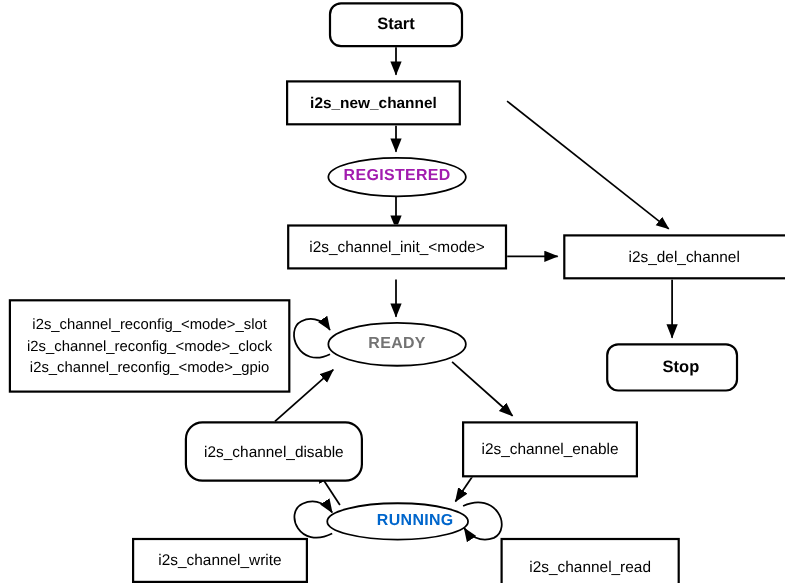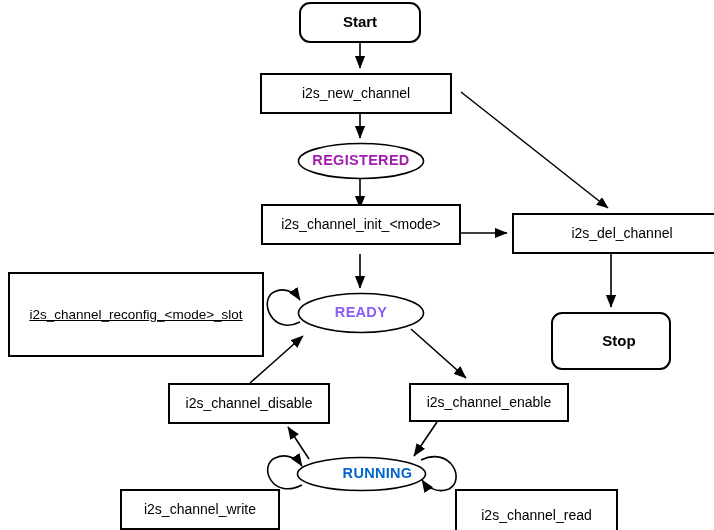--- a/index.html
+++ b/index.html
@@ -141,59 +141,61 @@
 
     <g>
       <path d="M421,460 C 451,446 466,480 449,489 C 436,494 426,486 422,480" fill="none" stroke="#000000" stroke-width="1.6" marker-end="url(#arrowhead)"></path>
     </g>
   </svg>
 
   <div class="node terminal" style="left:299px; top:2px; width:122px; height:41px;">
     <span class="node-line">Start</span>
   </div>
 
-  <div class="node rect" style="left:260px; top:73px; width:192px; height:41px;">
+  <div class="node rect" style="left:260px; top:73px; width:159px; height:41px;font-weight:bold;">
     <span class="node-line">i2s_new_channel</span>
   </div>
 
   <div class="node state" style="left:297px; top:142px; width:128px; height:38px;">
     <svg class="state-ellipse-svg" viewBox="0 0 128 38" preserveAspectRatio="none">
       <ellipse cx="64" cy="19" rx="62.5" ry="17.5" fill="#ffffff" stroke="#000000" stroke-width="1.6"></ellipse>
     </svg>
     <span class="state-label" style="color:#a21caf;">REGISTERED</span>
   </div>
 
   <div class="node rect" style="left:261px; top:204px; width:200px; height:41px;">
     <span class="node-line">i2s_channel_init_&lt;mode&gt;</span>
   </div>
 
   <div class="node rect" style="left:512px; top:213px; width:220px; height:41px;">
     <span class="node-line">i2s_del_channel</span>
   </div>
 
-  <div class="node terminal" style="left:551px; top:312px; width:120px; height:58px;padding-left:16px;">
+  <div class="node terminal" style="left:551px; top:312px; width:120px; height:44px;padding-left:16px;">
     <span class="node-line">Stop</span>
   </div>
 
-  <div class="node rect multiline" style="left:8px; top:272px; width:256px; height:85px;text-decoration:underline;">
+  <div class="node rect multiline" style="left:8px; top:272px; width:256px; height:85px;">
     <span class="node-line">i2s_channel_reconfig_&lt;mode&gt;_slot</span>
+    <span class="node-line">i2s_channel_reconfig_&lt;mode&gt;_clock</span>
+    <span class="node-line">i2s_channel_reconfig_&lt;mode&gt;_gpio</span>
   </div>
 
   <div class="node state" style="left:297px; top:292px; width:128px; height:42px;">
     <svg class="state-ellipse-svg" viewBox="0 0 128 42" preserveAspectRatio="none">
       <ellipse cx="64" cy="21" rx="62.5" ry="19.5" fill="#ffffff" stroke="#000000" stroke-width="1.6"></ellipse>
     </svg>
-    <span class="state-label" style="color:#8b5cf6;">READY</span>
-  </div>
-
-  <div class="node rect" style="left:168px; top:383px; width:162px; height:41px;">
+    <span class="state-label" style="color:#737373;">READY</span>
+  </div>
+
+  <div class="node rect" style="left:168px; top:383px; width:162px; height:55px;border-radius:16px;">
     <span class="node-line">i2s_channel_disable</span>
   </div>
 
-  <div class="node rect" style="left:409px; top:383px; width:160px; height:39px;">
+  <div class="node rect" style="left:420px; top:383px; width:160px; height:51px;">
     <span class="node-line">i2s_channel_enable</span>
   </div>
 
   <div class="node state" style="left:296px; top:456px; width:131px; height:36px;">
     <svg class="state-ellipse-svg" viewBox="0 0 131 36" preserveAspectRatio="none">
       <ellipse cx="65.5" cy="18" rx="64" ry="16.5" fill="#ffffff" stroke="#000000" stroke-width="1.6"></ellipse>
     </svg>
     <span class="state-label" style="color:#0066CC;padding-left:32px;">RUNNING</span>
   </div>
 

